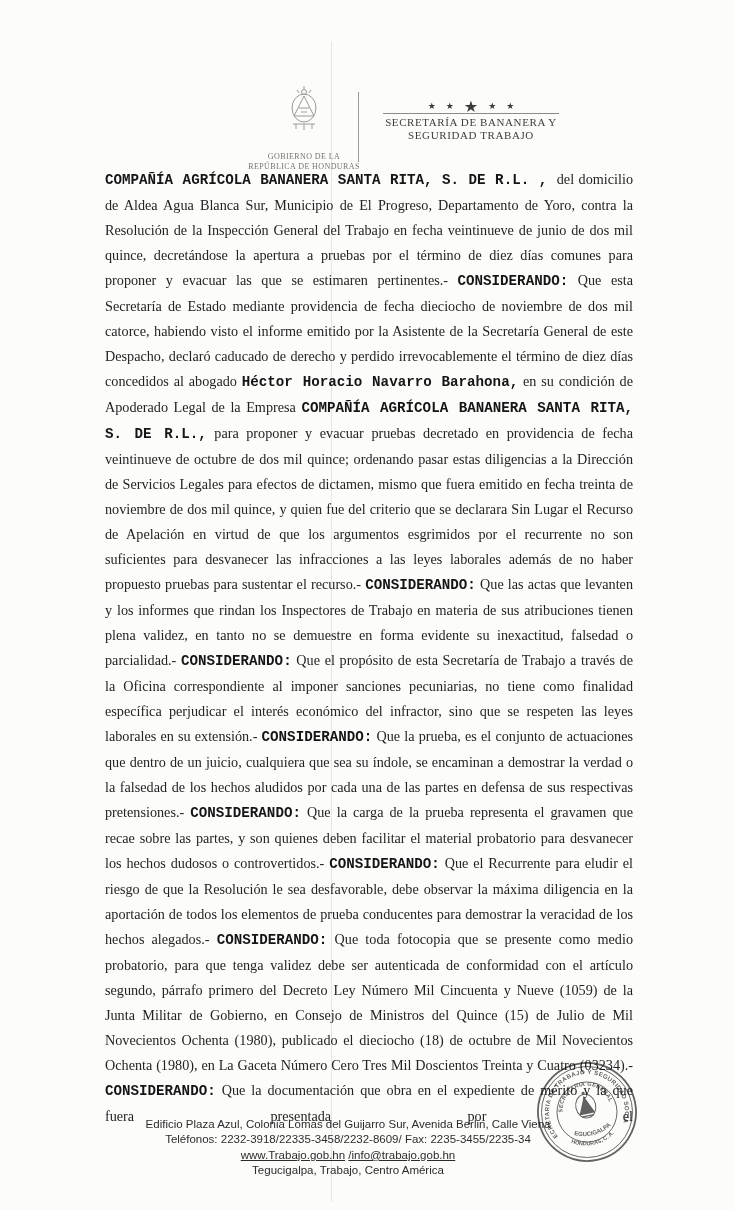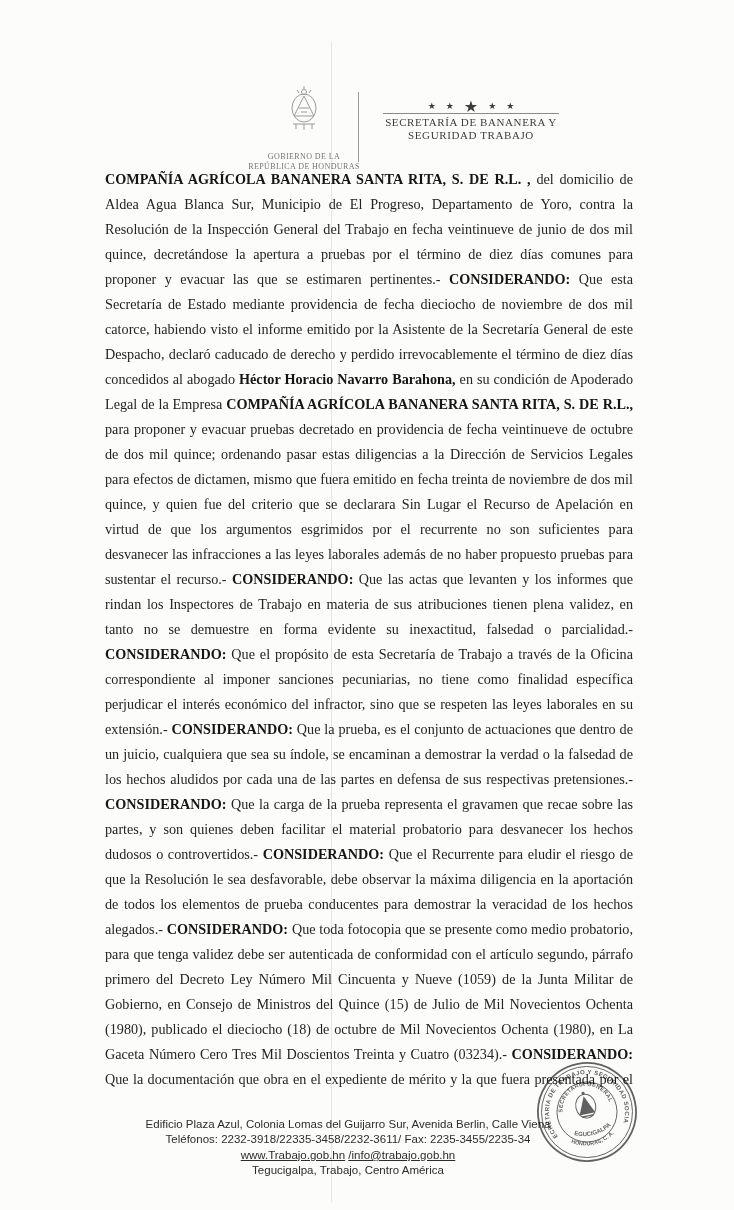--- a/index.html
+++ b/index.html
@@ -35,21 +35,21 @@
   .stars-divider { border-top:1.2px solid #8b8b87; margin:-2px 2px 2px 2px; }
   .ministry-title { font-size:11px; line-height:12.5px; color:#3d3d3a; letter-spacing:0.6px; }
 
   
   .body-text {
     position:absolute; left:105px; top:167px; width:528px;
     font-size:14.2px; line-height:25px;
     text-align:justify; text-align-last:justify;
     color:#232323; word-spacing:0.2px;
   }
-  .body-text b { color:#151515; }
+  .body-text b { color:#151515;font-family:Liberation Mono, monospace; }
 
   
   .footer {
     position:absolute; left:68px; top:1117px; width:560px; text-align:center;
     font-family:"Liberation Sans", sans-serif; font-size:11.5px; line-height:15.4px;
     color:#2c2c2c;
   }
   .footer .links a, .footer .links span { color:#2c2c2c; text-decoration:underline; }
 
   
@@ -91,21 +91,21 @@
     <div class="ministry-title">
       <div>SECRETARÍA DE BANANERA Y</div>
       <div>SEGURIDAD TRABAJO</div>
     </div>
   </div>
 
   <div class="body-text"><b>COMPAÑÍA AGRÍCOLA BANANERA SANTA RITA, S. DE R.L. , </b><span>del domicilio de Aldea Agua Blanca Sur, Municipio de El Progreso, Departamento de Yoro, contra la Resolución de la Inspección General del Trabajo en fecha veintinueve de junio de dos mil quince,  decretándose la apertura a pruebas por el término de diez días comunes  para proponer y evacuar las que se estimaren pertinentes.- </span><b>CONSIDERANDO:</b><span> Que esta Secretaría de Estado mediante providencia de fecha dieciocho de noviembre de dos mil catorce, habiendo visto el informe emitido por la Asistente de la Secretaría General de este Despacho, declaró caducado de derecho y perdido irrevocablemente el término de diez días concedidos al abogado </span><b>Héctor Horacio Navarro Barahona,</b><span> en su condición de Apoderado Legal de la Empresa </span><b>COMPAÑÍA  AGRÍCOLA BANANERA SANTA RITA, S. DE R.L.,</b><span> para proponer y evacuar pruebas decretado en providencia de fecha veintinueve de octubre de dos mil quince; ordenando pasar estas diligencias  a la Dirección de Servicios Legales para efectos de dictamen, mismo que fuera emitido en fecha treinta de noviembre de dos mil quince, y quien fue del criterio que se declarara Sin Lugar el Recurso de Apelación en virtud de que los argumentos esgrimidos por el recurrente no son suficientes para desvanecer las infracciones a las leyes laborales además de no haber propuesto pruebas para sustentar el recurso.- </span><b>CONSIDERANDO:</b><span> Que las actas que levanten y los informes que rindan los Inspectores de Trabajo en materia de sus atribuciones tienen plena validez, en tanto no se demuestre en forma evidente su inexactitud, falsedad o parcialidad.- </span><b>CONSIDERANDO:</b><span> Que el propósito de esta Secretaría de Trabajo a través de la Oficina correspondiente al imponer sanciones pecuniarias, no tiene como finalidad específica perjudicar el interés económico del infractor, sino que se respeten las leyes laborales en su extensión.- </span><b>CONSIDERANDO:</b><span> Que la prueba, es el conjunto de actuaciones que dentro de un juicio, cualquiera que sea su índole, se encaminan a demostrar la verdad o la falsedad de los hechos aludidos por cada una de las partes en defensa de sus respectivas pretensiones.- </span><b>CONSIDERANDO:</b><span> Que la carga de la prueba representa el gravamen que recae sobre las partes, y son quienes deben facilitar el material probatorio para desvanecer los hechos dudosos o controvertidos.- </span><b>CONSIDERANDO:</b><span> Que el Recurrente para eludir el riesgo de que la Resolución le sea desfavorable, debe observar la máxima diligencia en la aportación de todos los elementos de prueba conducentes para  demostrar  la  veracidad  de  los  hechos  alegados.- </span><b>CONSIDERANDO:</b><span> Que toda fotocopia que se presente como medio probatorio, para que tenga validez debe ser autenticada de conformidad con el artículo segundo, párrafo primero del Decreto Ley Número Mil Cincuenta y Nueve (1059) de la Junta Militar de Gobierno, en Consejo de Ministros del Quince (15) de Julio de Mil Novecientos Ochenta (1980), publicado el dieciocho (18) de octubre de Mil Novecientos Ochenta (1980), en La Gaceta Número Cero Tres Mil Doscientos Treinta y Cuatro  (03234).- </span><b>CONSIDERANDO:</b><span> Que la documentación que obra en el expediente de mérito y la que fuera presentada por el</span></div>
 
   <div class="footer">
     <div>Edificio Plaza Azul, Colonia Lomas del Guijarro Sur, Avenida Berlin, Calle Viena</div>
-    <div>Teléfonos: 2232-3918/22335-3458/2232-3611/ Fax: 2235-3455/2235-34</div>
+    <div>Teléfonos: 2232-3918/22335-3458/2232-8609/ Fax: 2235-3455/2235-34</div>
     <div class="links"><span>www.Trabajo.gob.hn</span> <span>/info@trabajo.gob.hn</span></div>
     <div>Tegucigalpa, Trabajo, Centro América</div>
   </div>
 
   <svg class="seal" viewBox="0 0 104 104">
     <g transform="rotate(-12 52 52)">
       <circle cx="52" cy="52" r="49" fill="none" stroke="#4c4c4c" stroke-width="1.8"></circle>
       <circle cx="52" cy="52" r="45.5" fill="none" stroke="#4c4c4c" stroke-width="0.9"></circle>
       <circle cx="52" cy="52" r="30" fill="none" stroke="#4c4c4c" stroke-width="0.9"></circle>
       <defs>

